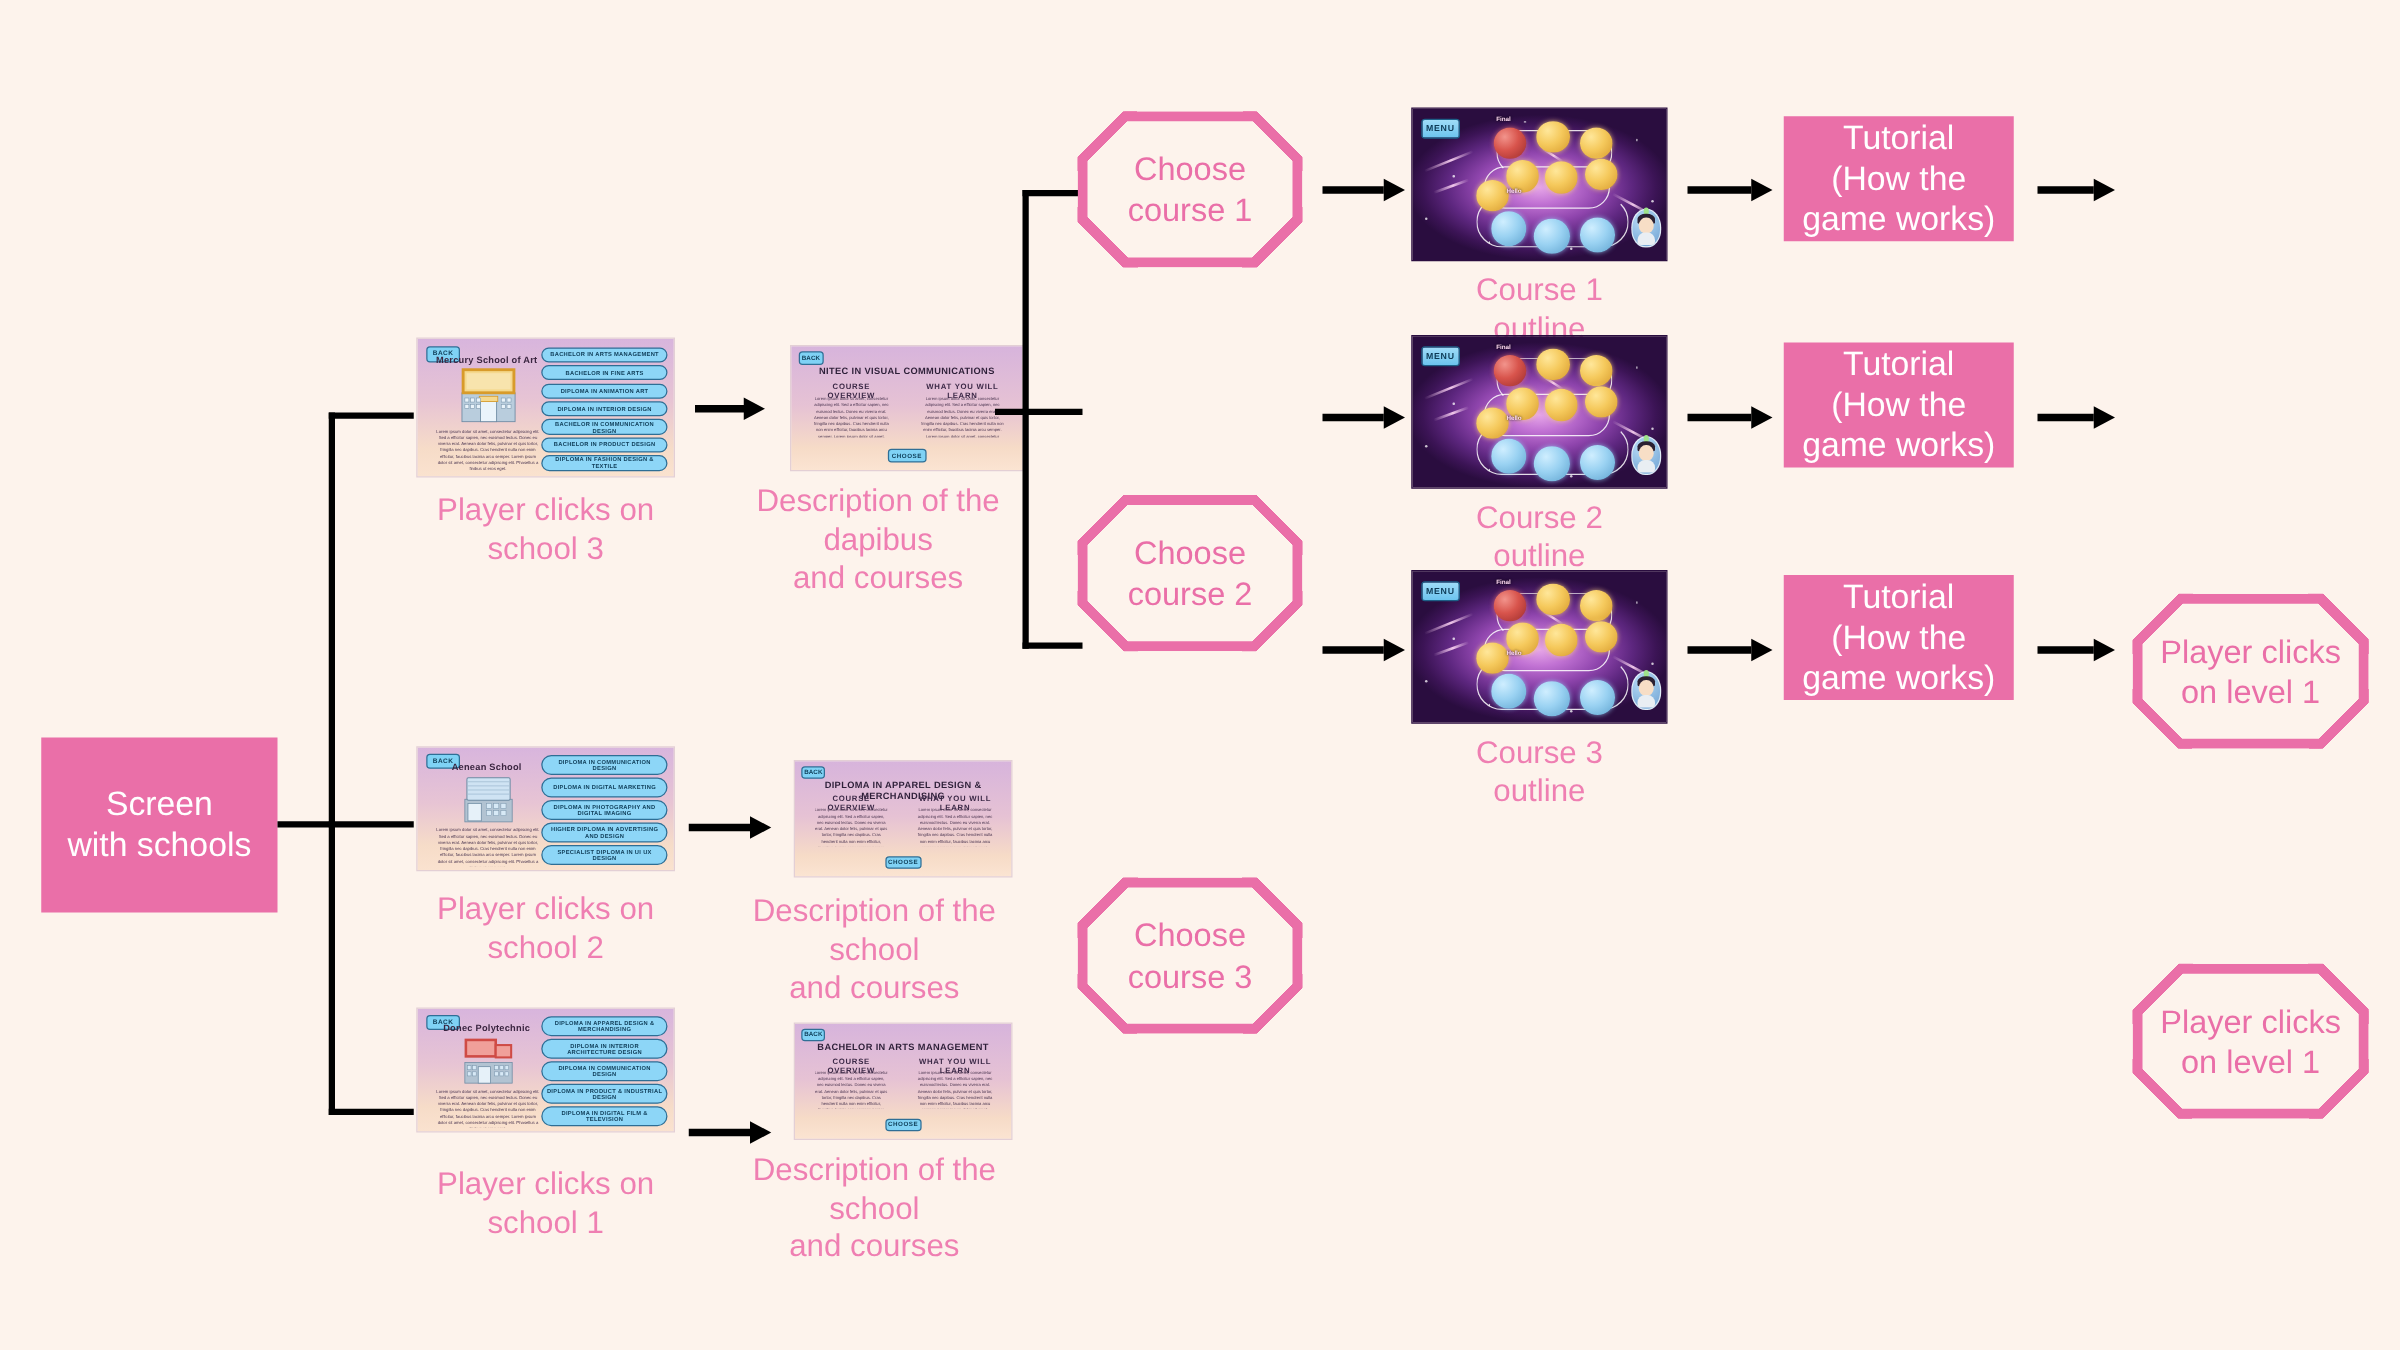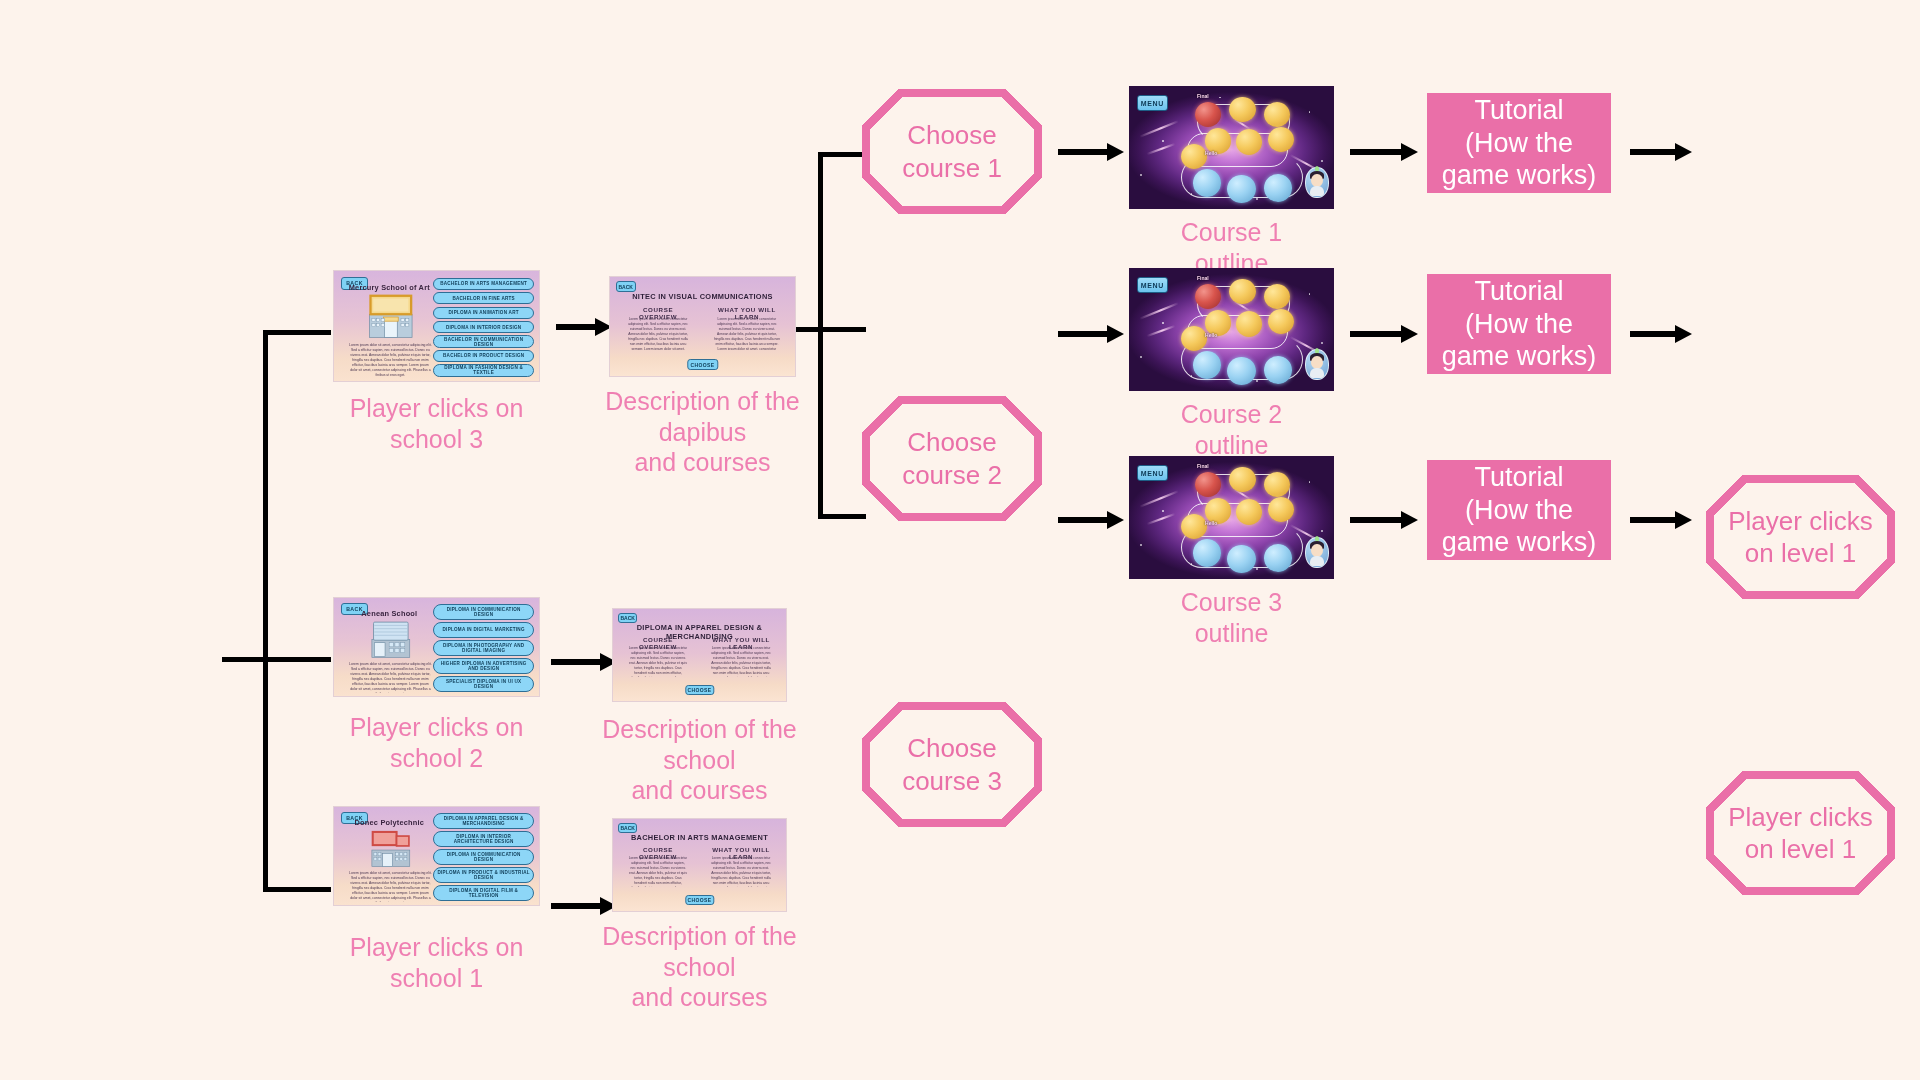--- a/index.html
+++ b/index.html
@@ -127,20 +127,21 @@
     margin: 1.1% 0;
     padding: 0 2px;
   }
 
   
   .descscreen {
     position: absolute;
     background: linear-gradient(180deg, #d7b4dc 0%, #e6c2d4 48%, #f6dbc7 82%, #fbe4d2 100%);
     overflow: hidden;
     border: 1px solid #e3cfd5;
+    margin-left: 23px;
   }
   .d-back {
     position: absolute; left: 3%; top: 4.5%;
     width: 11%; height: 11%;
     background: #7fd2f5; border: 1px solid #2f6f96; border-radius: 3px;
     color: #11415c; font-size: 5px; font-weight: bold;
     display: flex; align-items: center; justify-content: center;
   }
   .d-title {
     position: absolute; left: 8%; top: 15%; width: 84%;
@@ -205,20 +206,24 @@
   .astro .hair { position: absolute; left: 22%; top: 14%; width: 56%; height: 26%; border-radius: 50% 50% 12% 12%; background: #2b2032; }
   .astro .body { position: absolute; left: 22%; top: 60%; width: 56%; height: 34%; border-radius: 6px 6px 3px 3px; background: #e9eef3; }
   .astro .ant  { position: absolute; left: 47%; top: 2%; width: 6%; height: 16%; background: #cfe8f7; }
   .astro .antb { position: absolute; left: 41%; top: -3%; width: 18%; height: 18%; border-radius: 50%; background: #9fe38b; }
 </style>
 </head>
 <body>
 
 <div id="canvas">
 
+  <div class="node pinkbox" style="left:33px; top:590px; width:189px; height:140px;">
+    <span>Screen
+with schools</span>
+  </div>
 
   <div class="line-h" style="left:222px; top:657px; width:46px;"></div>
   <div class="line-v" style="left:263px; top:330px; width:5px; height:562px;"></div>
   <div class="line-h" style="left:263px; top:330px; width:68px;"></div>
   <div class="line-h" style="left:263px; top:657px; width:68px;"></div>
   <div class="line-h" style="left:263px; top:887px; width:68px;"></div>
 
   <div class="screen" style="left:333px; top:270px; width:207px; height:112px;">
     <div class="back-btn">BACK</div>
     <div class="school-title">Mercury School of Art</div>

